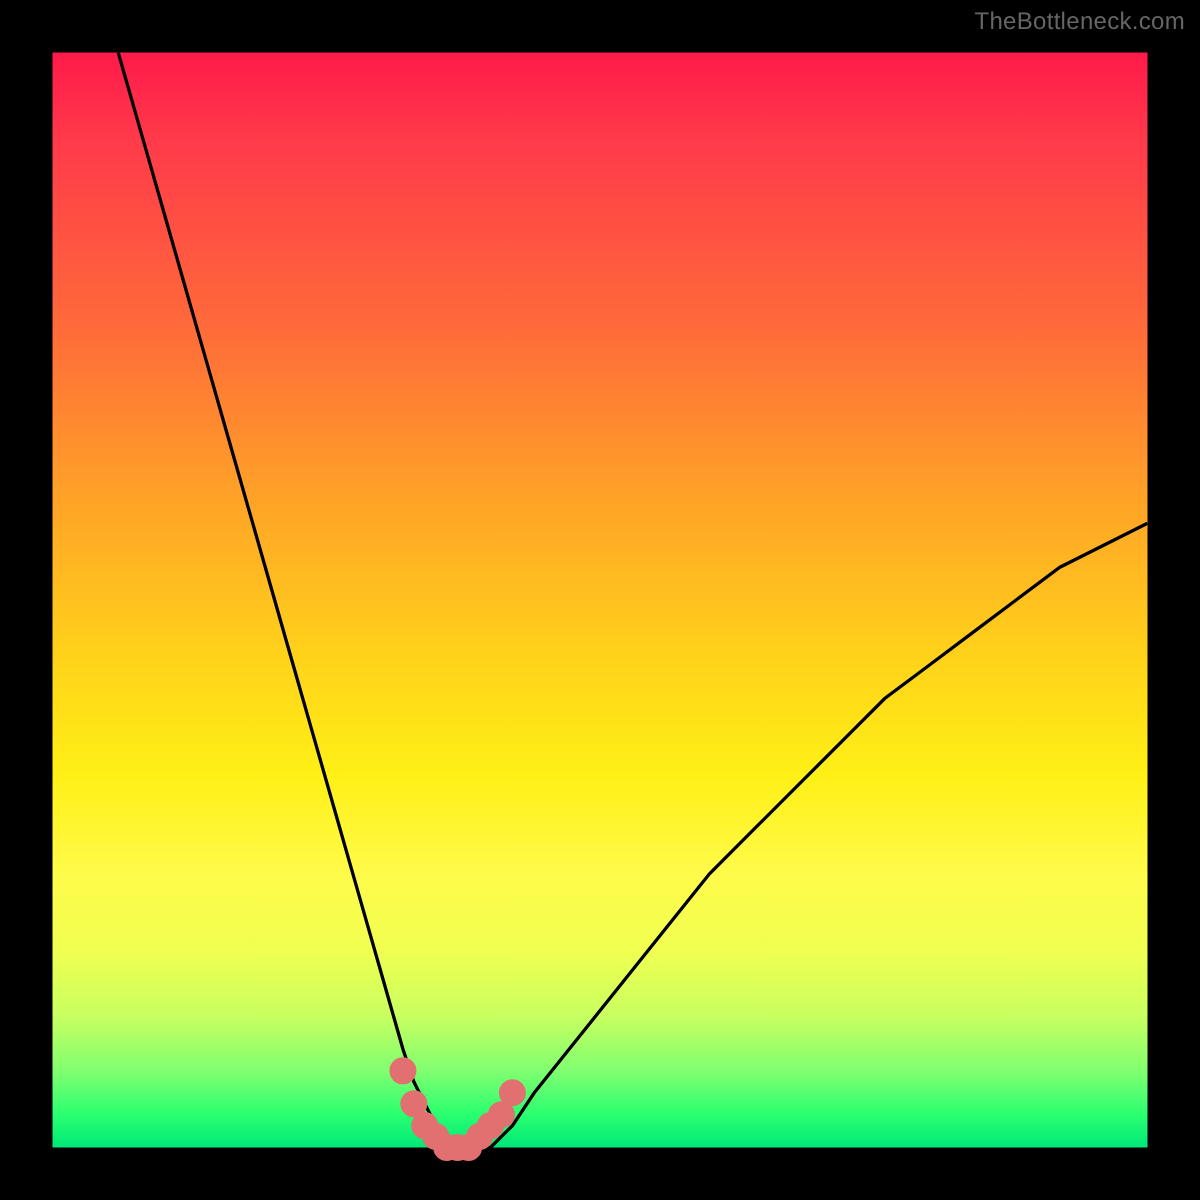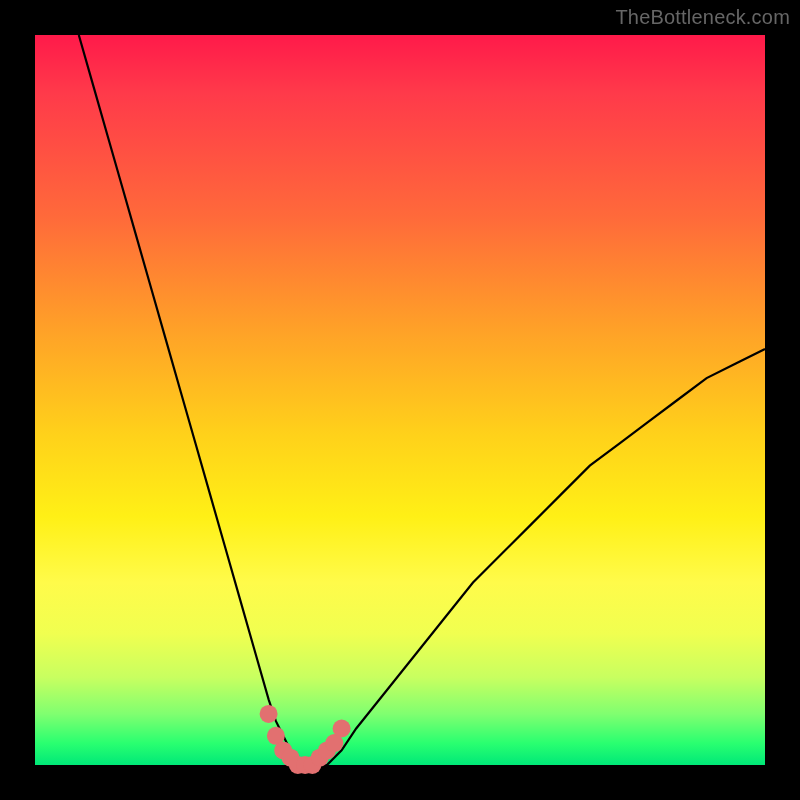--- a/index.html
+++ b/index.html
@@ -46,21 +46,21 @@
     top: 0;
     width: 730px;
     height: 730px;
     overflow: visible;
   }
   .watermark {
     position: absolute;
     top: 6px;
     right: 10px;
     color: #666;
-    font-size: 20px;
+    font-size: 16px;
     font-weight: 500;
     letter-spacing: 0.2px;
     user-select: none;
   }
 </style>
 </head>
 <body>
 
 <div class="frame">
   <div class="plot">

